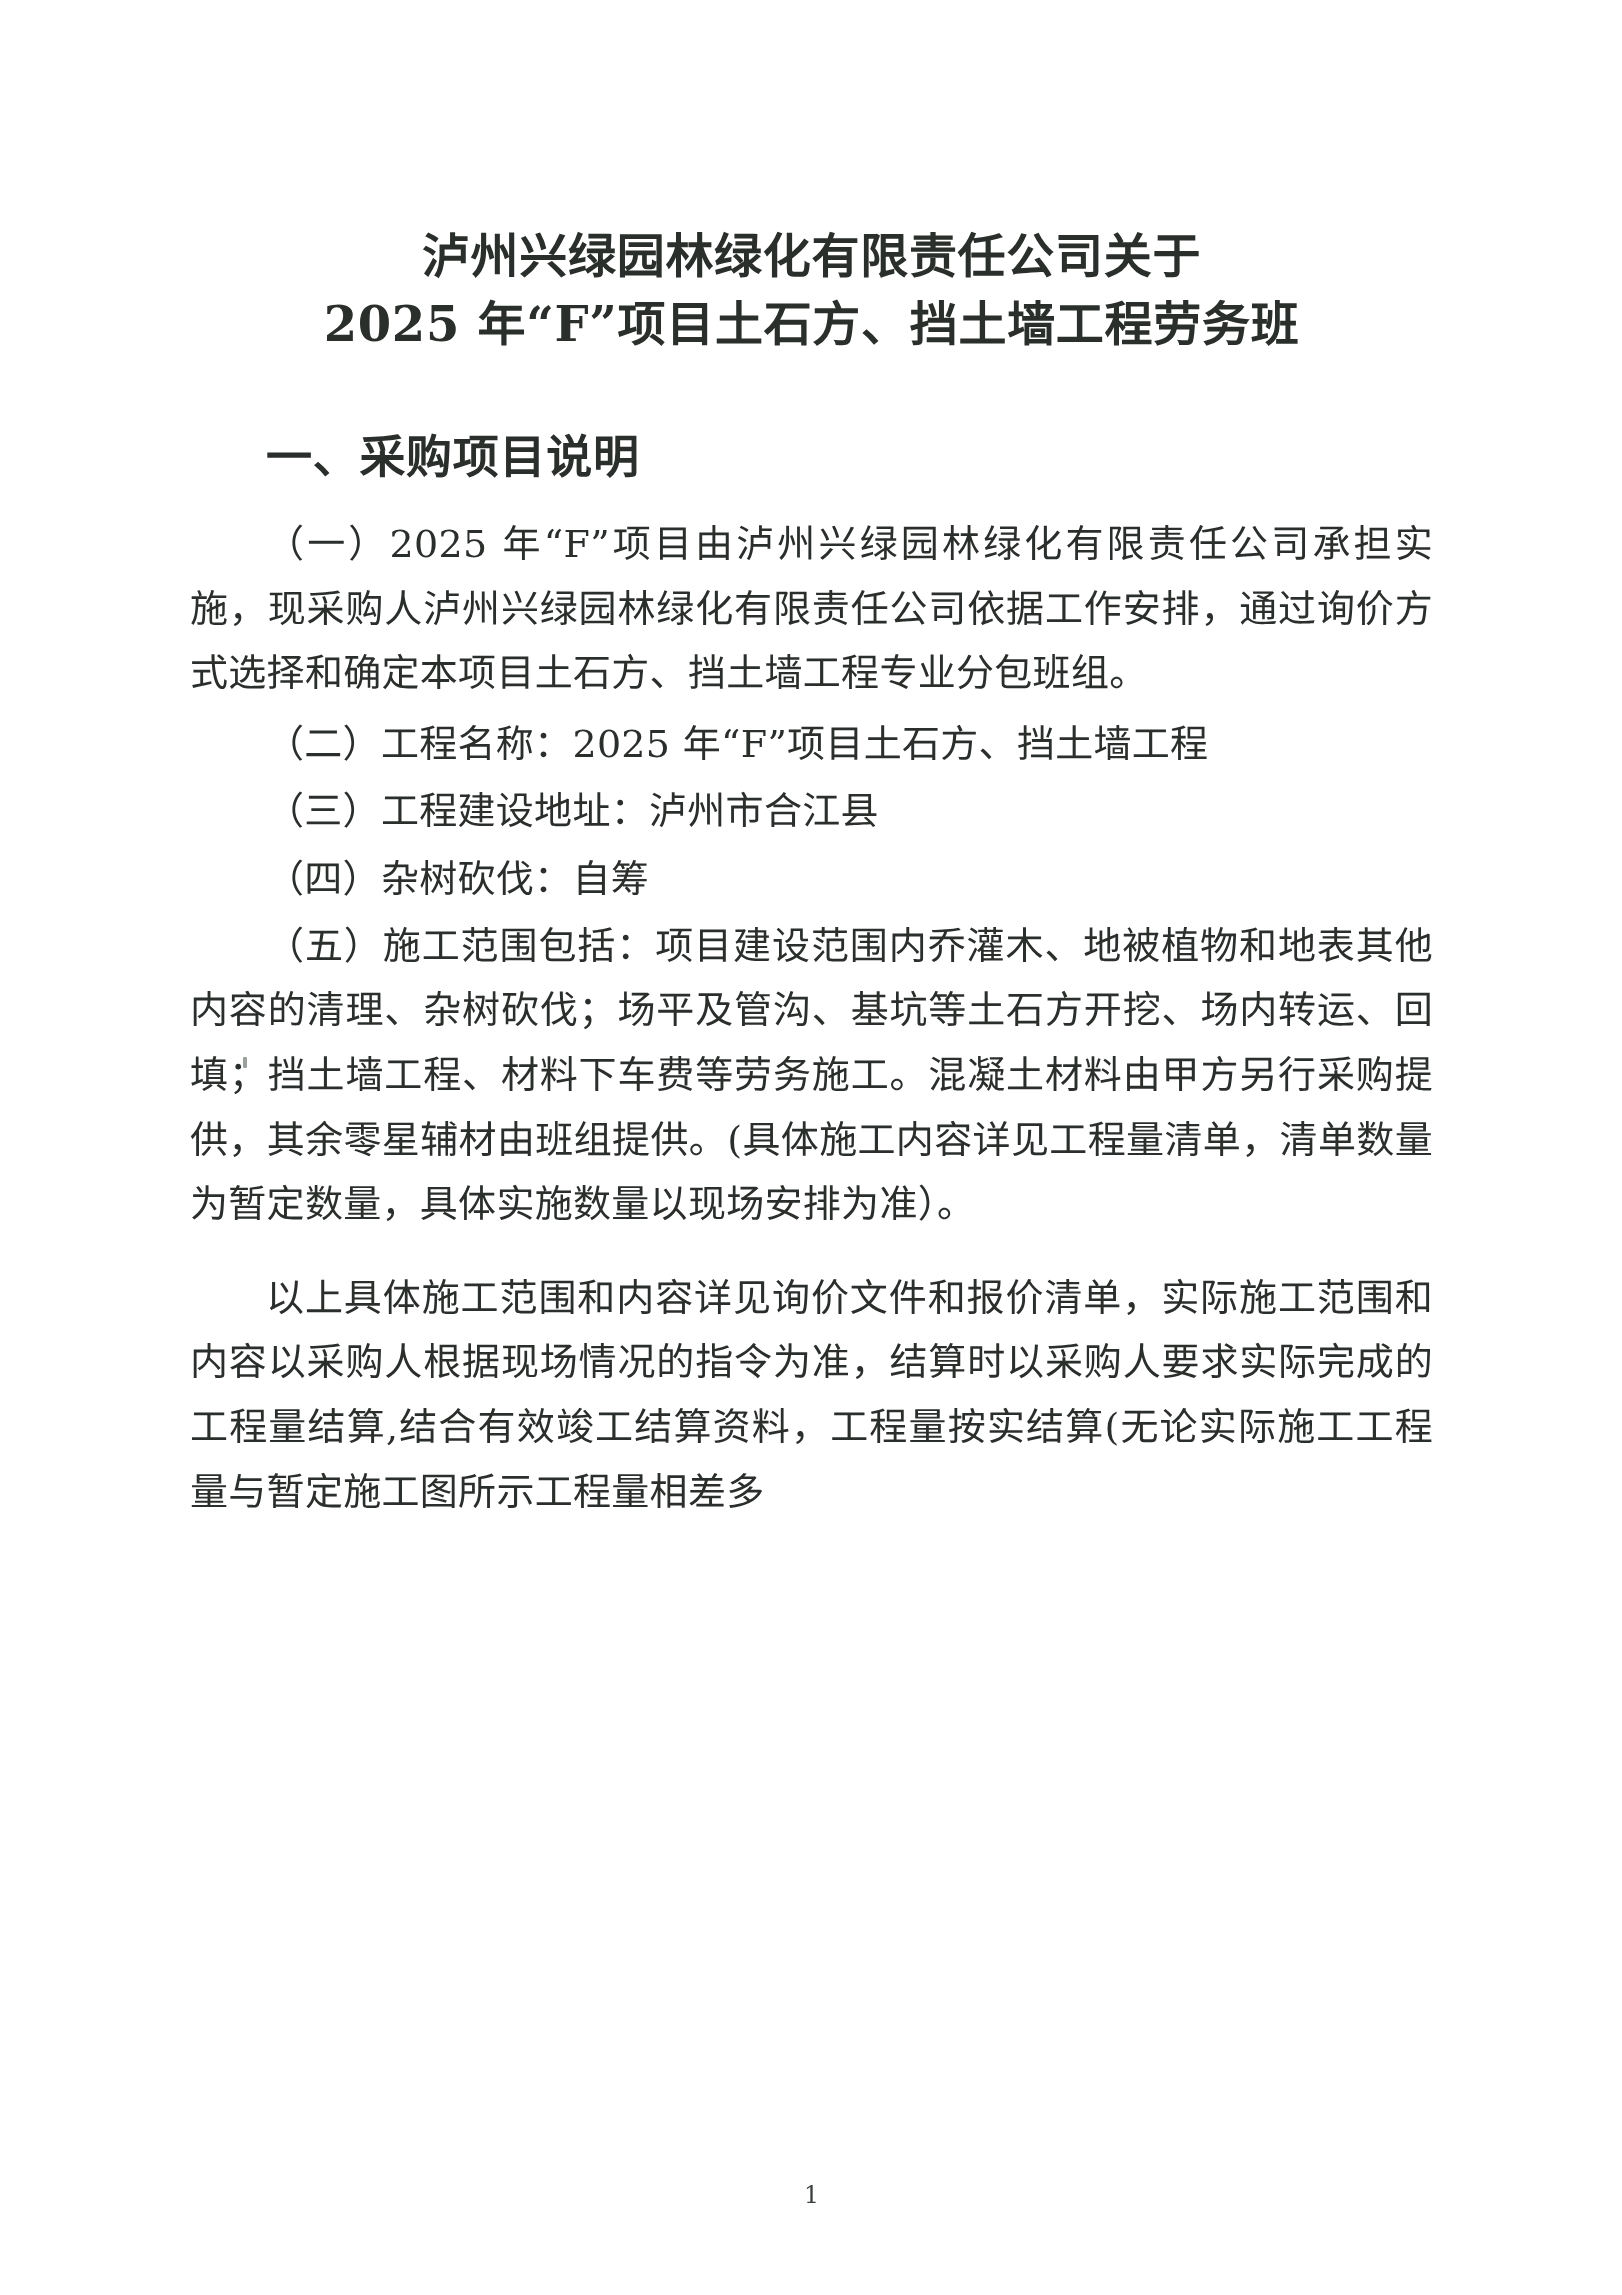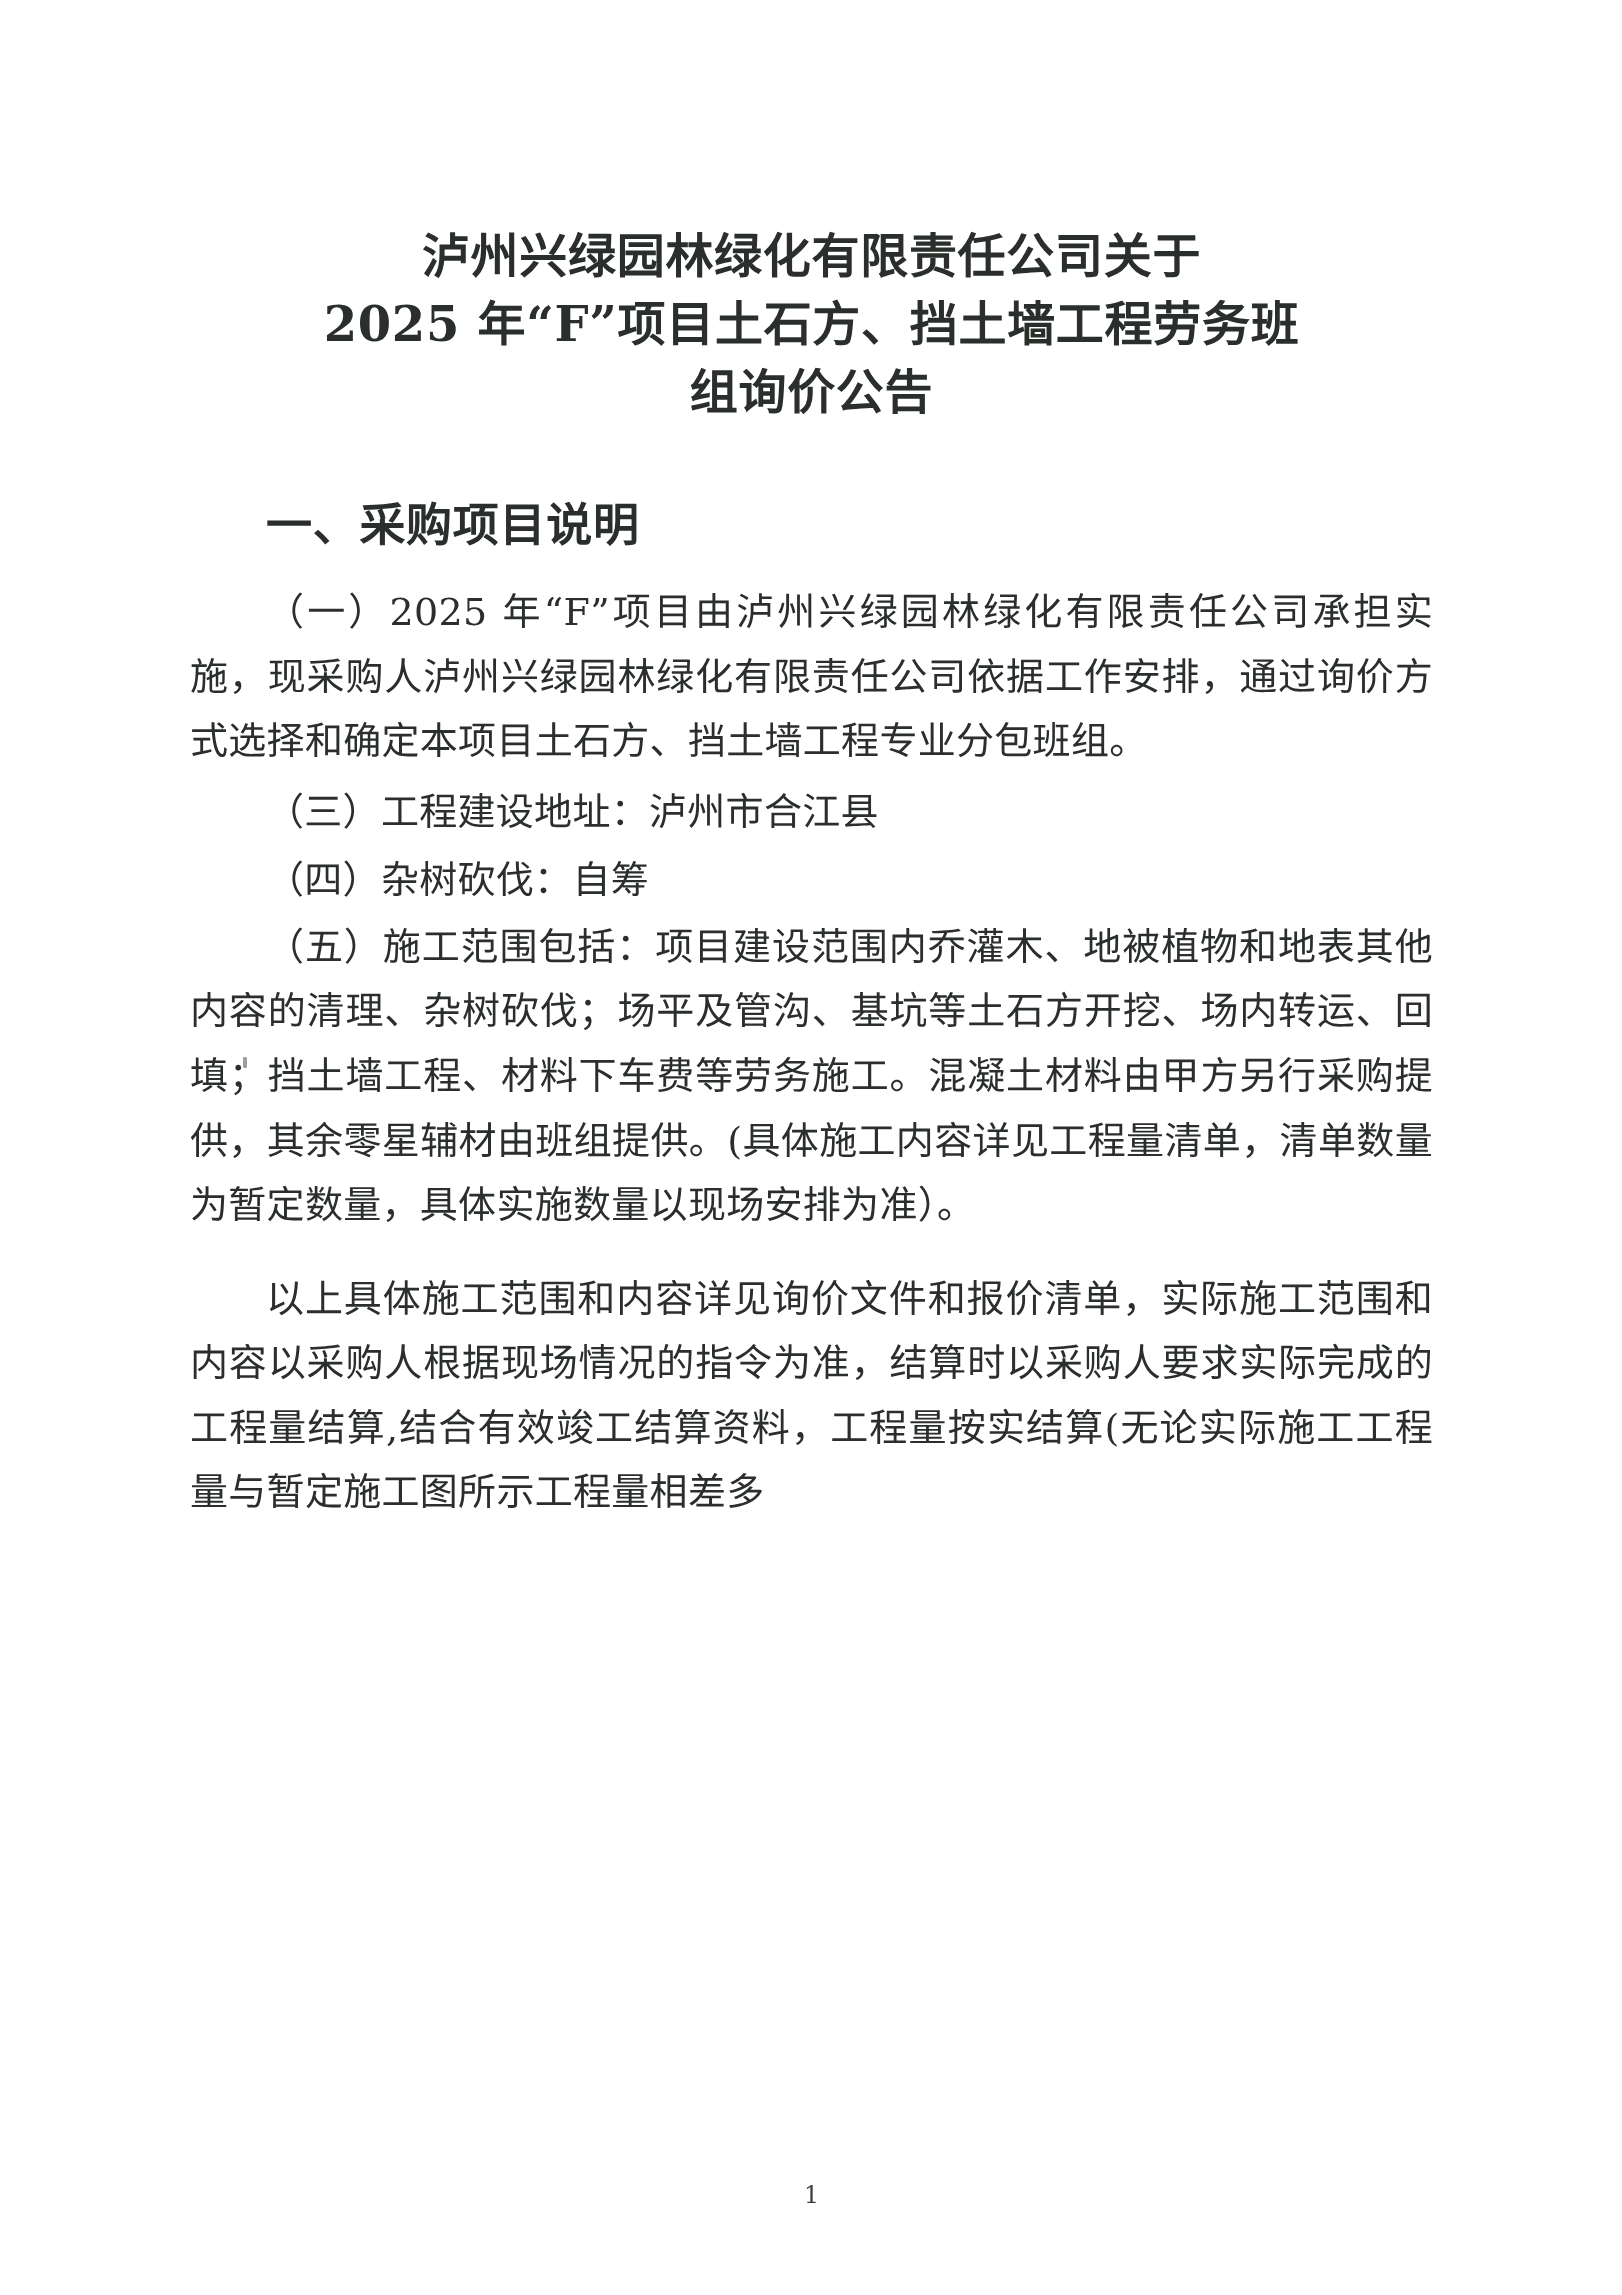--- a/index.html
+++ b/index.html
@@ -81,26 +81,26 @@
   }
 </style>
 </head>
 <body>
 
 <div class="page">
 
   <h1 class="doc-title">
     <span class="tline">泸州兴绿园林绿化有限责任公司关于</span>
     <span class="tline">2025 年“F”项目土石方、挡土墙工程劳务班</span>
-    <span class="tline">组询价公告</span>
   </h1>
 
   <h2 class="section-heading">一、采购项目说明</h2>
 
   <p class="para">（一）2025 年“F”项目由泸州兴绿园林绿化有限责任公司承担实施，现采购人泸州兴绿园林绿化有限责任公司依据工作安排，通过询价方式选择和确定本项目土石方、挡土墙工程专业分包班组。</p>
+  <p class="para tight">（二）工程名称：2025 年“F”项目土石方、挡土墙工程</p>
   <p class="para tight">（三）工程建设地址：泸州市合江县</p>
   <p class="para tight">（四）杂树砍伐：自筹</p>
   <p class="para">（五）施工范围包括：项目建设范围内乔灌木、地被植物和地表其他内容的清理、杂树砍伐；场平及管沟、基坑等土石方开挖、场内转运、回填；挡土墙工程、材料下车费等劳务施工。混凝土材料由甲方另行采购提供，其余零星辅材由班组提供。(具体施工内容详见工程量清单，清单数量为暂定数量，具体实施数量以现场安排为准）。</p>
   <p class="para gap-before">以上具体施工范围和内容详见询价文件和报价清单，实际施工范围和内容以采购人根据现场情况的指令为准，结算时以采购人要求实际完成的工程量结算,结合有效竣工结算资料，工程量按实结算(无论实际施工工程量与暂定施工图所示工程量相差多</p>
 
   <div class="stray-mark"></div>
 
   <div class="page-number">1</div>
 </div>
 

